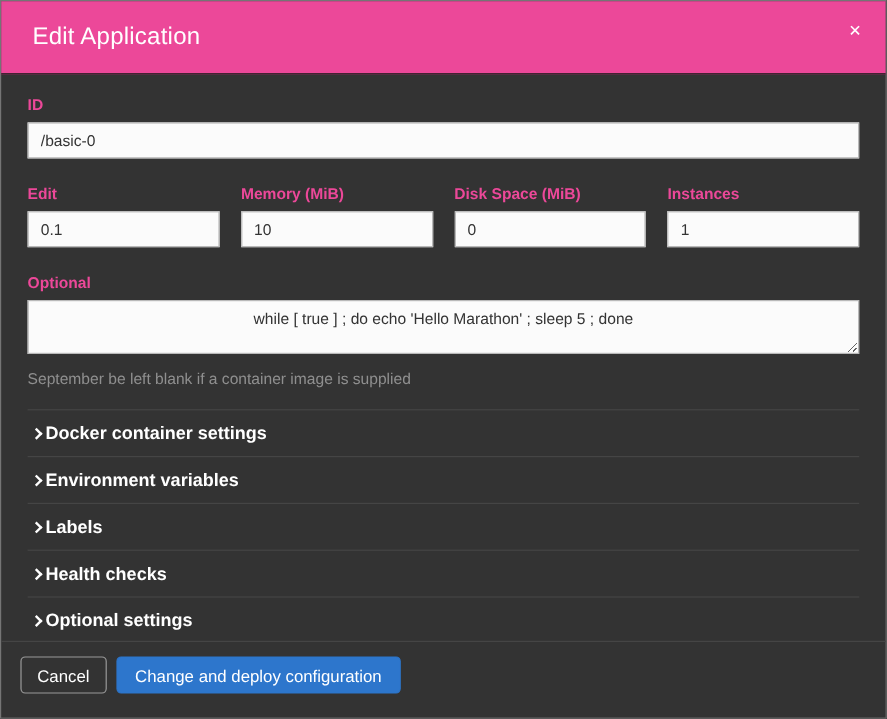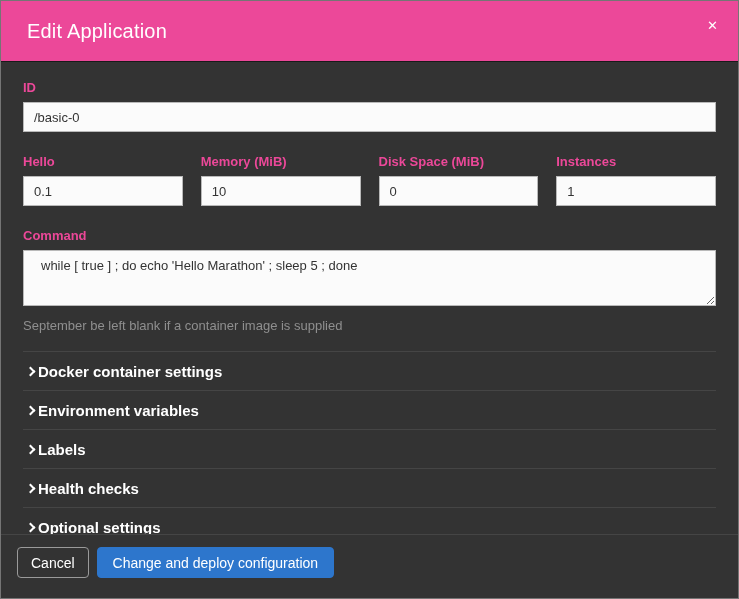--- a/index.html
+++ b/index.html
@@ -69,24 +69,25 @@
     padding: 0 10px;
     outline: none;
   }
   .field-row {
     display: flex;
     gap: 18px;
     margin-bottom: 22px;
   }
   .field-row .field { flex: 1 1 0; margin-bottom: 0; }
   textarea.text-input {
-    height: 56px;
-    padding: 6px 17px;
+    height: 45px;
+    padding: 6px 9px;
     resize: vertical;
     line-height: 1.35;
+    text-align: center;
   }
   .help-text {
     color: #8f8f8f;
     font-size: 13px;
     margin-top: 8px;
   }
   .command-field { margin-bottom: 0; }
   .sections { margin-top: 18px; }
   .section-row {
     height: 39px;
@@ -155,39 +156,39 @@
 
   <div class="modal-body">
 
     <div class="field">
       <label>ID</label>
       <input type="text" class="text-input" value="/basic-0" style="">
     </div>
 
     <div class="field-row">
       <div class="field">
-        <label>Hello</label>
+        <label>Edit</label>
         <input type="text" class="text-input" value="0.1" style="">
       </div>
       <div class="field">
         <label>Memory (MiB)</label>
         <input type="text" class="text-input" value="10" style="">
       </div>
       <div class="field">
         <label>Disk Space (MiB)</label>
         <input type="text" class="text-input" value="0" style="">
       </div>
       <div class="field">
         <label>Instances</label>
         <input type="text" class="text-input" value="1" style="">
       </div>
     </div>
 
     <div class="field command-field">
-      <label>Command</label>
+      <label>Optional</label>
       <textarea class="text-input" style="">while [ true ] ; do echo 'Hello Marathon' ; sleep 5 ; done</textarea>
       <div class="help-text">September be left blank if a container image is supplied</div>
     </div>
 
     <div class="sections">
       <div class="section-row">
         <span class="chev"></span>
         <span class="section-label">Docker container settings</span>
       </div>
       <div class="section-row">

